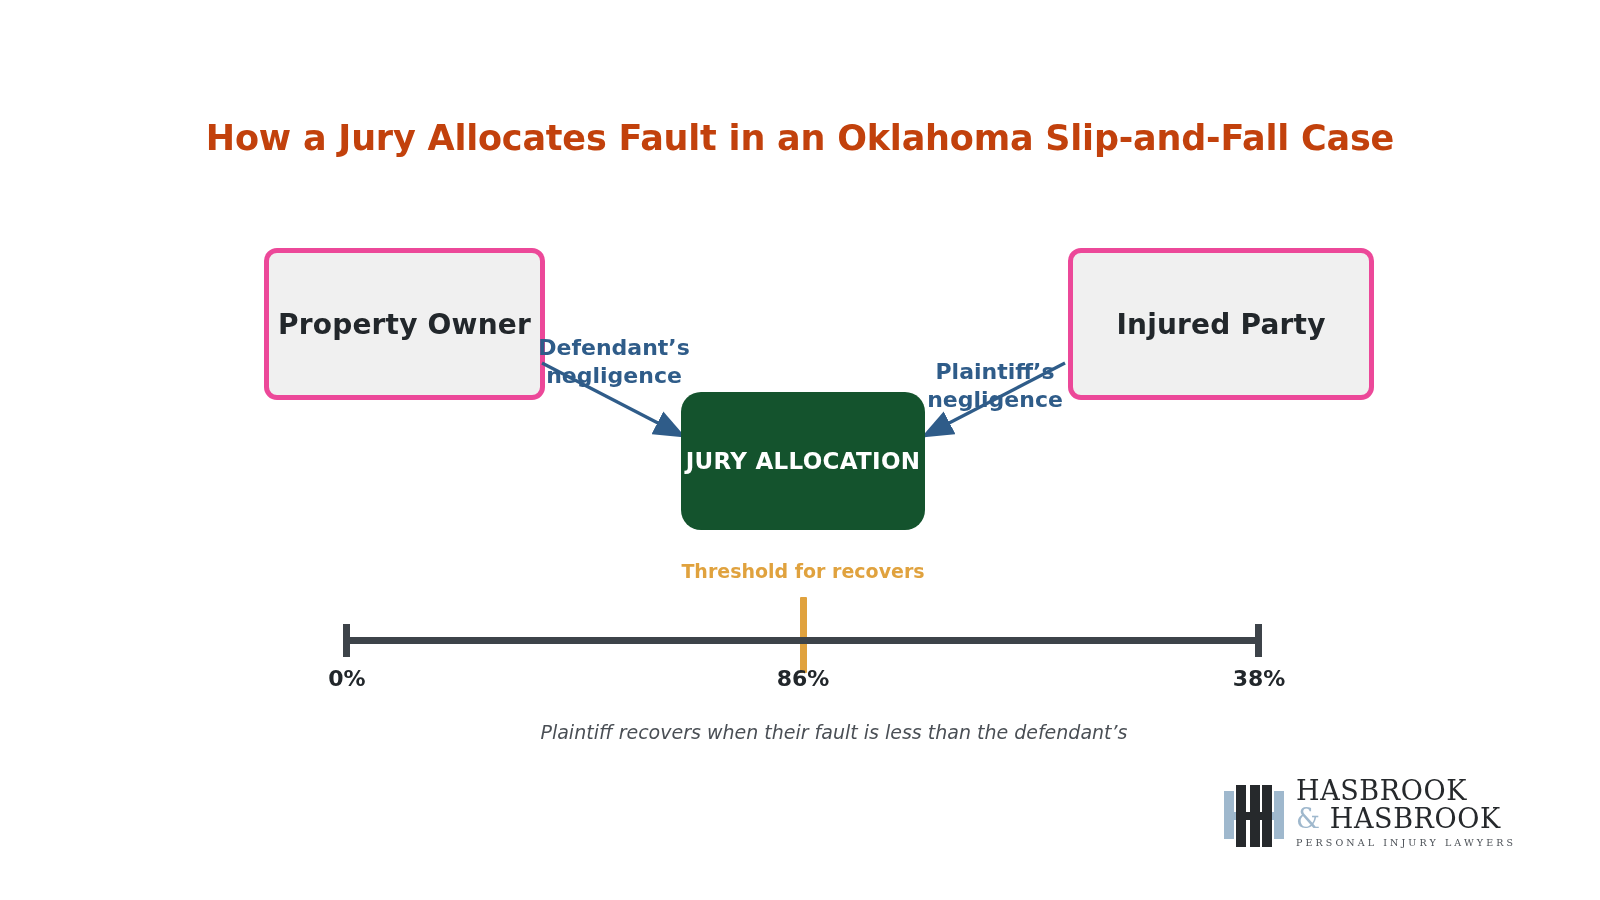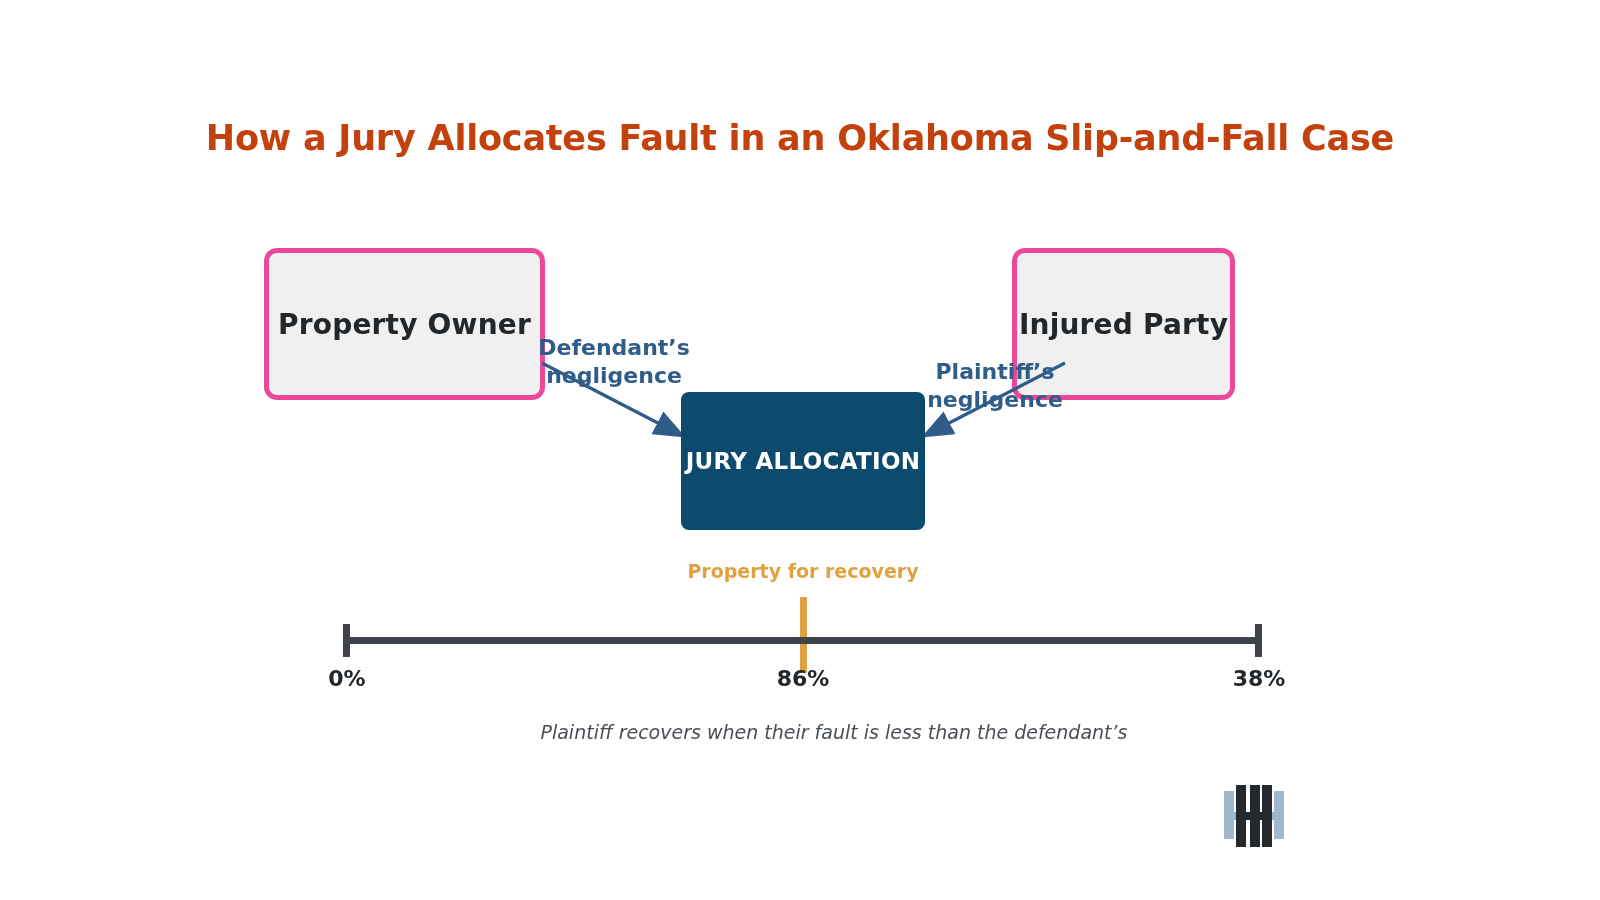--- a/index.html
+++ b/index.html
@@ -47,35 +47,35 @@
     color: #22272b;
     letter-spacing: 0.2px;
   }
   #party-box-owner {
     left: 264px;
     top: 248px;
     width: 281px;
     height: 152px;
   }
   #party-box-injured {
-    left: 1012px;
+    left: 1068px;
     top: 248px;
-    width: 223px;
+    width: 306px;
     height: 152px;
   }
 
   
   #jury-box {
     position: absolute;
     left: 681px;
     top: 392px;
     width: 244px;
     height: 138px;
-    background: #0c4a6e;
-    border-radius: 8px;
+    background: #14532d;
+    border-radius: 20px;
     display: flex;
     align-items: center;
     justify-content: center;
     text-align: center;
   }
   #jury-box .jury-label {
     color: #ffffff;
     font-size: 23px;
     font-weight: bold;
     line-height: 1.22;
@@ -278,21 +278,21 @@
 <div id="label-defendant" class="arrow-label">Defendant’s
 negligence</div>
 <div id="label-plaintiff" class="arrow-label">Plaintiff’s
 negligence</div>
 
 <div id="jury-box">
   <span class="jury-label">JURY
 ALLOCATION</span>
 </div>
 
-<div id="threshold-label">Property for recovery</div>
+<div id="threshold-label">Threshold for recovers</div>
 <div id="threshold-marker"></div>
 
 <div id="scale-bar"></div>
 <div id="scale-tick-start" class="scale-tick"></div>
 <div id="scale-tick-end" class="scale-tick"></div>
 
 <div id="scale-label-0" class="scale-tick-label">0%</div>
 <div id="scale-label-50" class="scale-tick-label">86%</div>
 <div id="scale-label-100" class="scale-tick-label">38%</div>
 
@@ -302,13 +302,18 @@
   <div id="logo-mark">
     <div class="bar blue b1"></div>
     <div class="bar dark b2"></div>
     <div class="bar dark b3"></div>
     <div class="bar dark b4"></div>
     <div class="bar blue b5"></div>
     <div class="crossbar"></div>
     <div class="crossbar-blue-l"></div>
     <div class="crossbar-blue-r"></div>
   </div>
+  <div id="logo-text">
+    <div id="logo-line1">HASBROOK</div>
+    <div id="logo-line2"><span class="amp">&amp;</span> <span>HASBROOK</span></div>
+    <div id="logo-tagline">PERSONAL INJURY LAWYERS</div>
+  </div>
 </div>
 
 </body></html>

